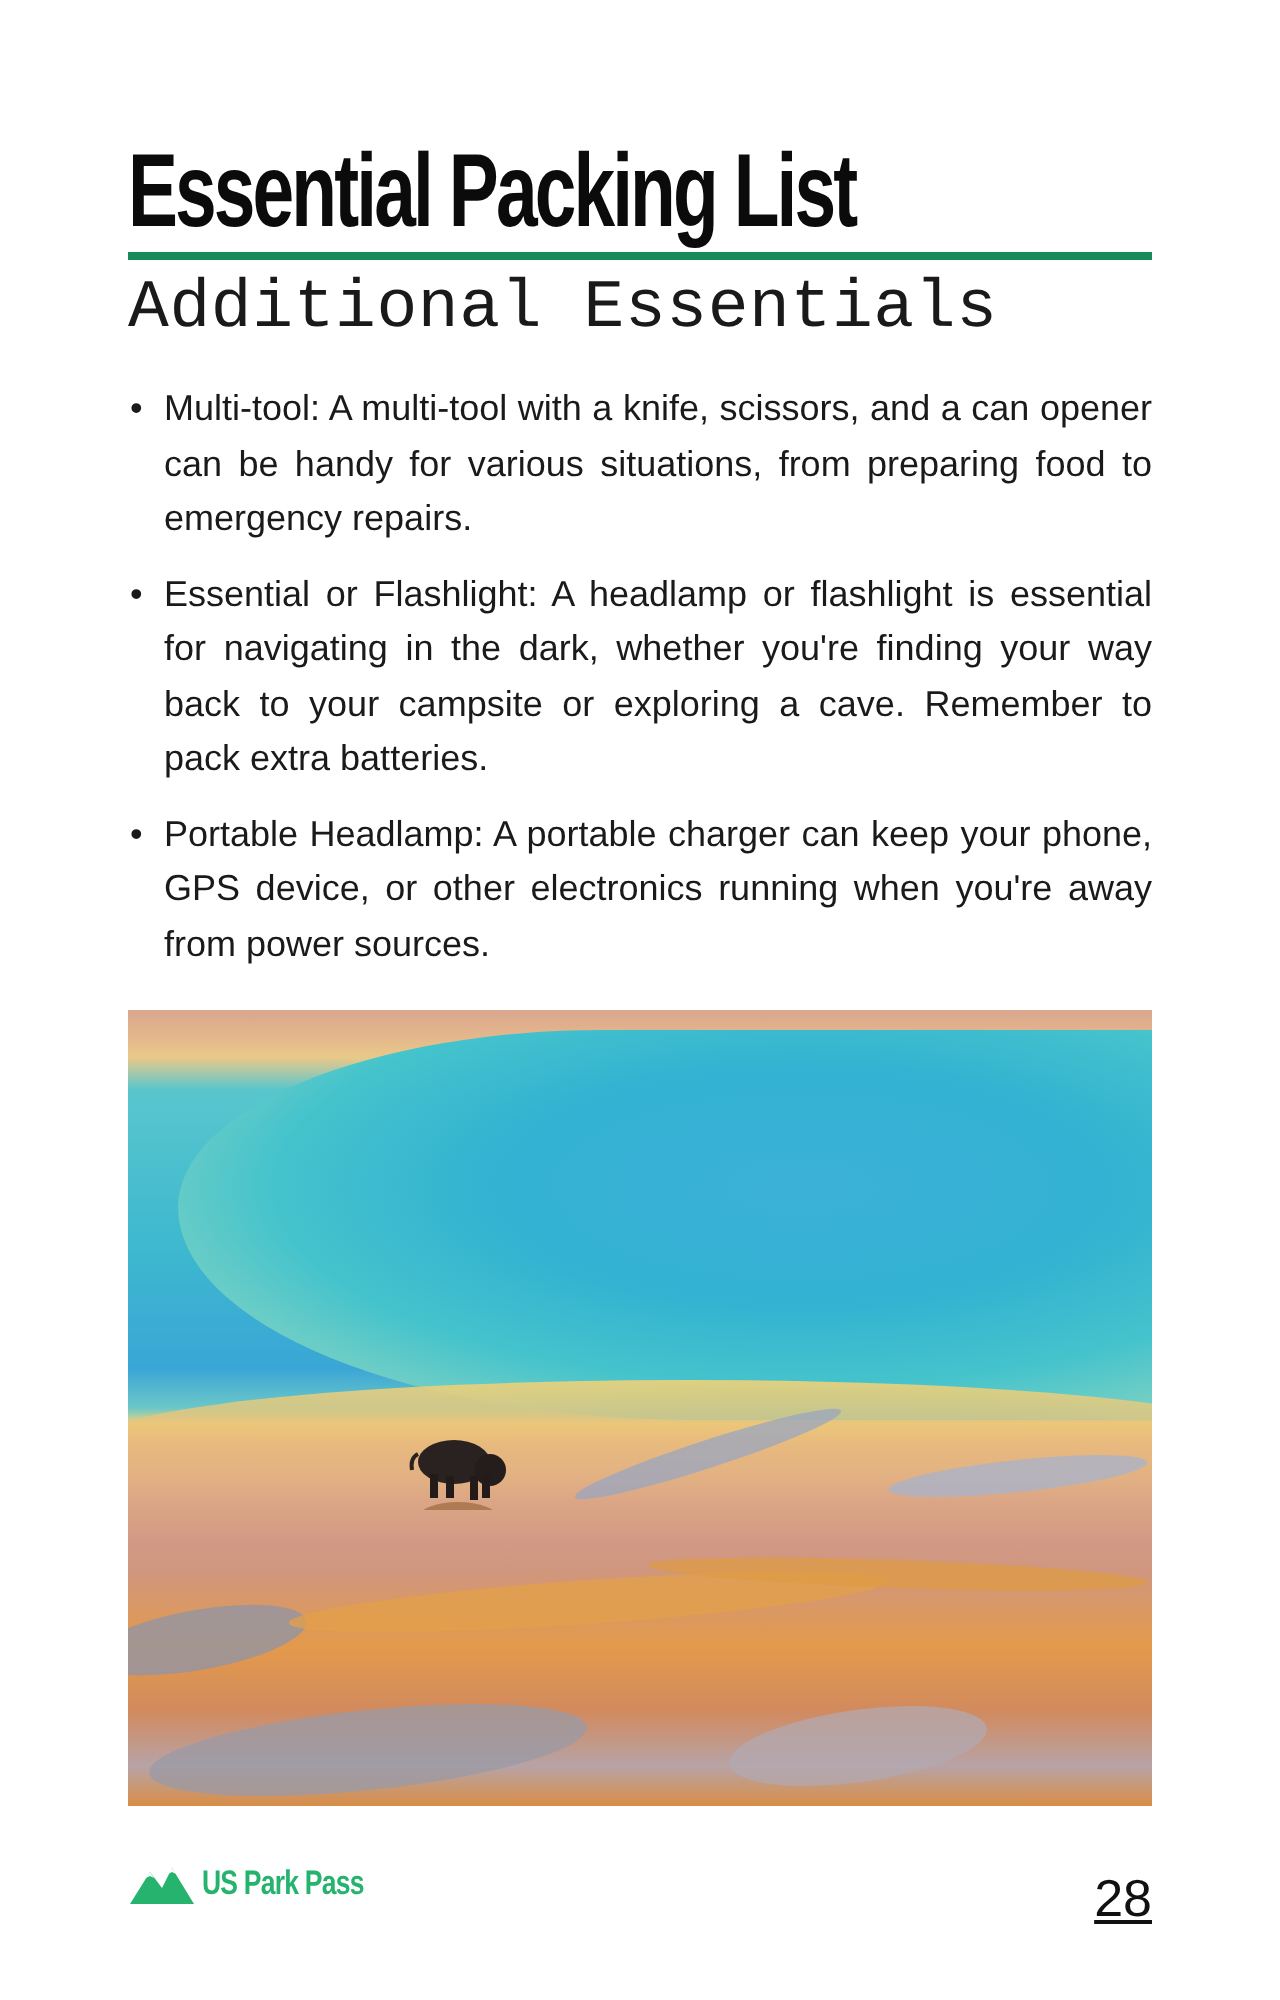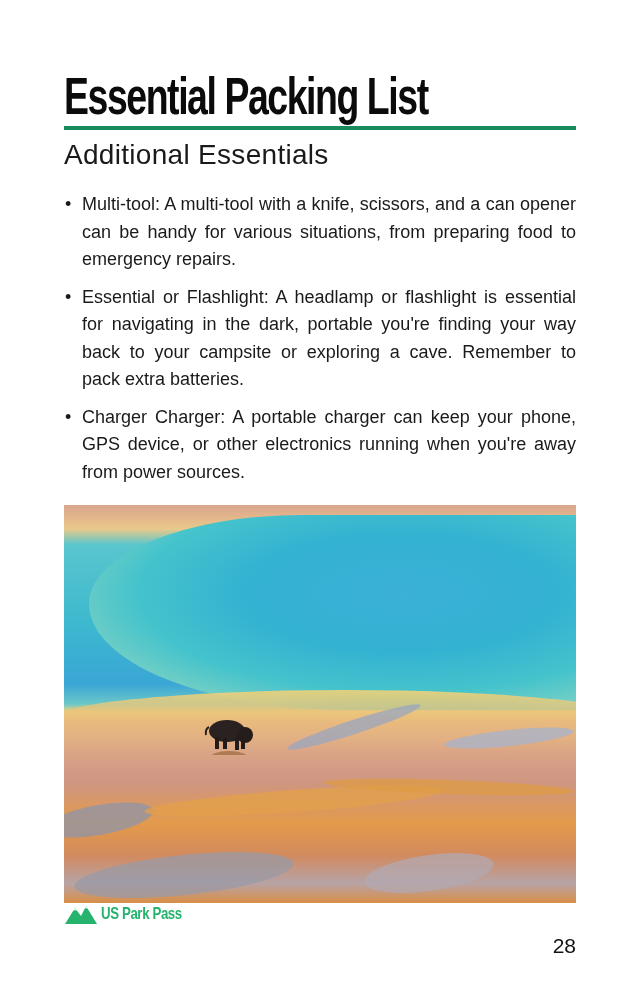--- a/index.html
+++ b/index.html
@@ -8,22 +8,22 @@
   .title {
     position: absolute; top: 66px; left: 0;
     font-family: "Liberation Sans", sans-serif; font-weight: 700;
     font-size: 52px; line-height: 60px; letter-spacing: -2px;
     transform: scaleX(0.72); transform-origin: left center;
     white-space: nowrap; color: #0b0b0b;
   }
   .rule { position: absolute; top: 126px; left: 0; width: 512px; height: 4px; background: #1a8a5a; }
   .subtitle {
     position: absolute; top: 133px; left: 0;
-    font-family: Liberation Sans, sans-serif; font-weight: 300;
-    font-size: 28px; line-height: 44px; color: #1a1a1a; letter-spacing: 0.3px;
+    font-family: Liberation Mono, monospace; font-weight: 300;
+    font-size: 34px; line-height: 44px; color: #1a1a1a; letter-spacing: 0.3px;
   }
   .list { position: absolute; top: 191px; left: 0; width: 512px; margin: 0; padding: 0; list-style: none; }
   .item { position: relative; padding-left: 18px; margin-bottom: 10px; font-size: 18px; line-height: 27.5px; text-align: justify; }
   .item .bullet { position: absolute; left: 1px; top: 0; font-size: 18px; }
   .item b { font-weight: 400; }
   .photo {
     position: absolute; top: 505px; left: 0; width: 512px; height: 398px; overflow: hidden;
     background: linear-gradient(180deg, #d9a78d 0%, #e3b58c 3%, #e9c98a 6%, #59c6cd 10%, #3db8cf 30%, #3aa6d6 45%, #6cc7c7 50%, #f0d380 52%, #e6b98a 56%, #d7a08a 62%, #cf9680 70%, #e39a4b 80%, #d28a5e 88%, #b7a3a6 95%, #d98e46 100%);
   }
   .pool {
@@ -33,47 +33,47 @@
   }
   .shore {
     position: absolute; left: -20px; top: 185px; width: 600px; height: 80px;
     background: linear-gradient(180deg, rgba(240,210,120,0.9) 0%, rgba(230,180,120,0.6) 40%, rgba(210,150,130,0) 100%);
     border-radius: 50% 50% 0 0 / 40% 40% 0 0;
   }
   .streak { position: absolute; border-radius: 50%; opacity: 0.75; }
   .bison {
     position: absolute; left: 135px; top: 210px; width: 60px; height: 40px;
   }
-  .footer-logo { position: absolute; top: 904px; left: 65px; display: flex; align-items: flex-end; }
+  .footer-logo { position: absolute; top: 932px; left: 65px; display: flex; align-items: flex-end; }
   .footer-logo .logo-text {
     font-weight: 700; font-size: 17px; color: #25b36e; letter-spacing: -0.5px;
     transform: scaleX(0.78); transform-origin: left center; white-space: nowrap; margin-left: 4px;
   }
-  .page-number { position: absolute; top: 934px; right: 64px; font-size: 21px; color: #111; }
+  .page-number { position: absolute; top: 934px; right: 64px; font-size: 26px; color: #111; text-decoration: underline; }
 </style>
 </head>
 <body>
 
 <div class="page">
   <div class="title">Essential Packing List</div>
   <div class="rule"></div>
   <div class="subtitle">Additional Essentials</div>
 
   <ul class="list">
     <li class="item">
       <span class="bullet">•</span>
       <b>Multi-tool:</b><span> A multi-tool with a knife, scissors, and a can opener can be handy for various situations, from preparing food to emergency repairs.</span>
     </li>
     <li class="item">
       <span class="bullet">•</span>
-      <b>Essential or Flashlight:</b><span> A headlamp or flashlight is essential for navigating in the dark, portable you're finding your way back to your campsite or exploring a cave. Remember to pack extra batteries.</span>
+      <b>Essential or Flashlight:</b><span> A headlamp or flashlight is essential for navigating in the dark, whether you're finding your way back to your campsite or exploring a cave. Remember to pack extra batteries.</span>
     </li>
     <li class="item">
       <span class="bullet">•</span>
-      <b>Charger Charger:</b><span> A portable charger can keep your phone, GPS device, or other electronics running when you're away from power sources.</span>
+      <b>Portable Headlamp:</b><span> A portable charger can keep your phone, GPS device, or other electronics running when you're away from power sources.</span>
     </li>
   </ul>
 
   <div class="photo" role="img" aria-label="Bison walking across the colorful bacterial mats beside a turquoise hot spring">
     <div class="pool"></div>
     <div class="shore"></div>
     <div class="streak" style="left:220px;top:215px;width:140px;height:14px;background:#9aa6c0;transform:rotate(-18deg);"></div>
     <div class="streak" style="left:380px;top:225px;width:130px;height:16px;background:#a7b3cc;transform:rotate(-6deg);"></div>
     <div class="streak" style="left:-20px;top:300px;width:110px;height:30px;background:#8e94a8;transform:rotate(-10deg);"></div>
     <div class="streak" style="left:10px;top:350px;width:220px;height:40px;background:#9a9aa6;transform:rotate(-6deg);"></div>

